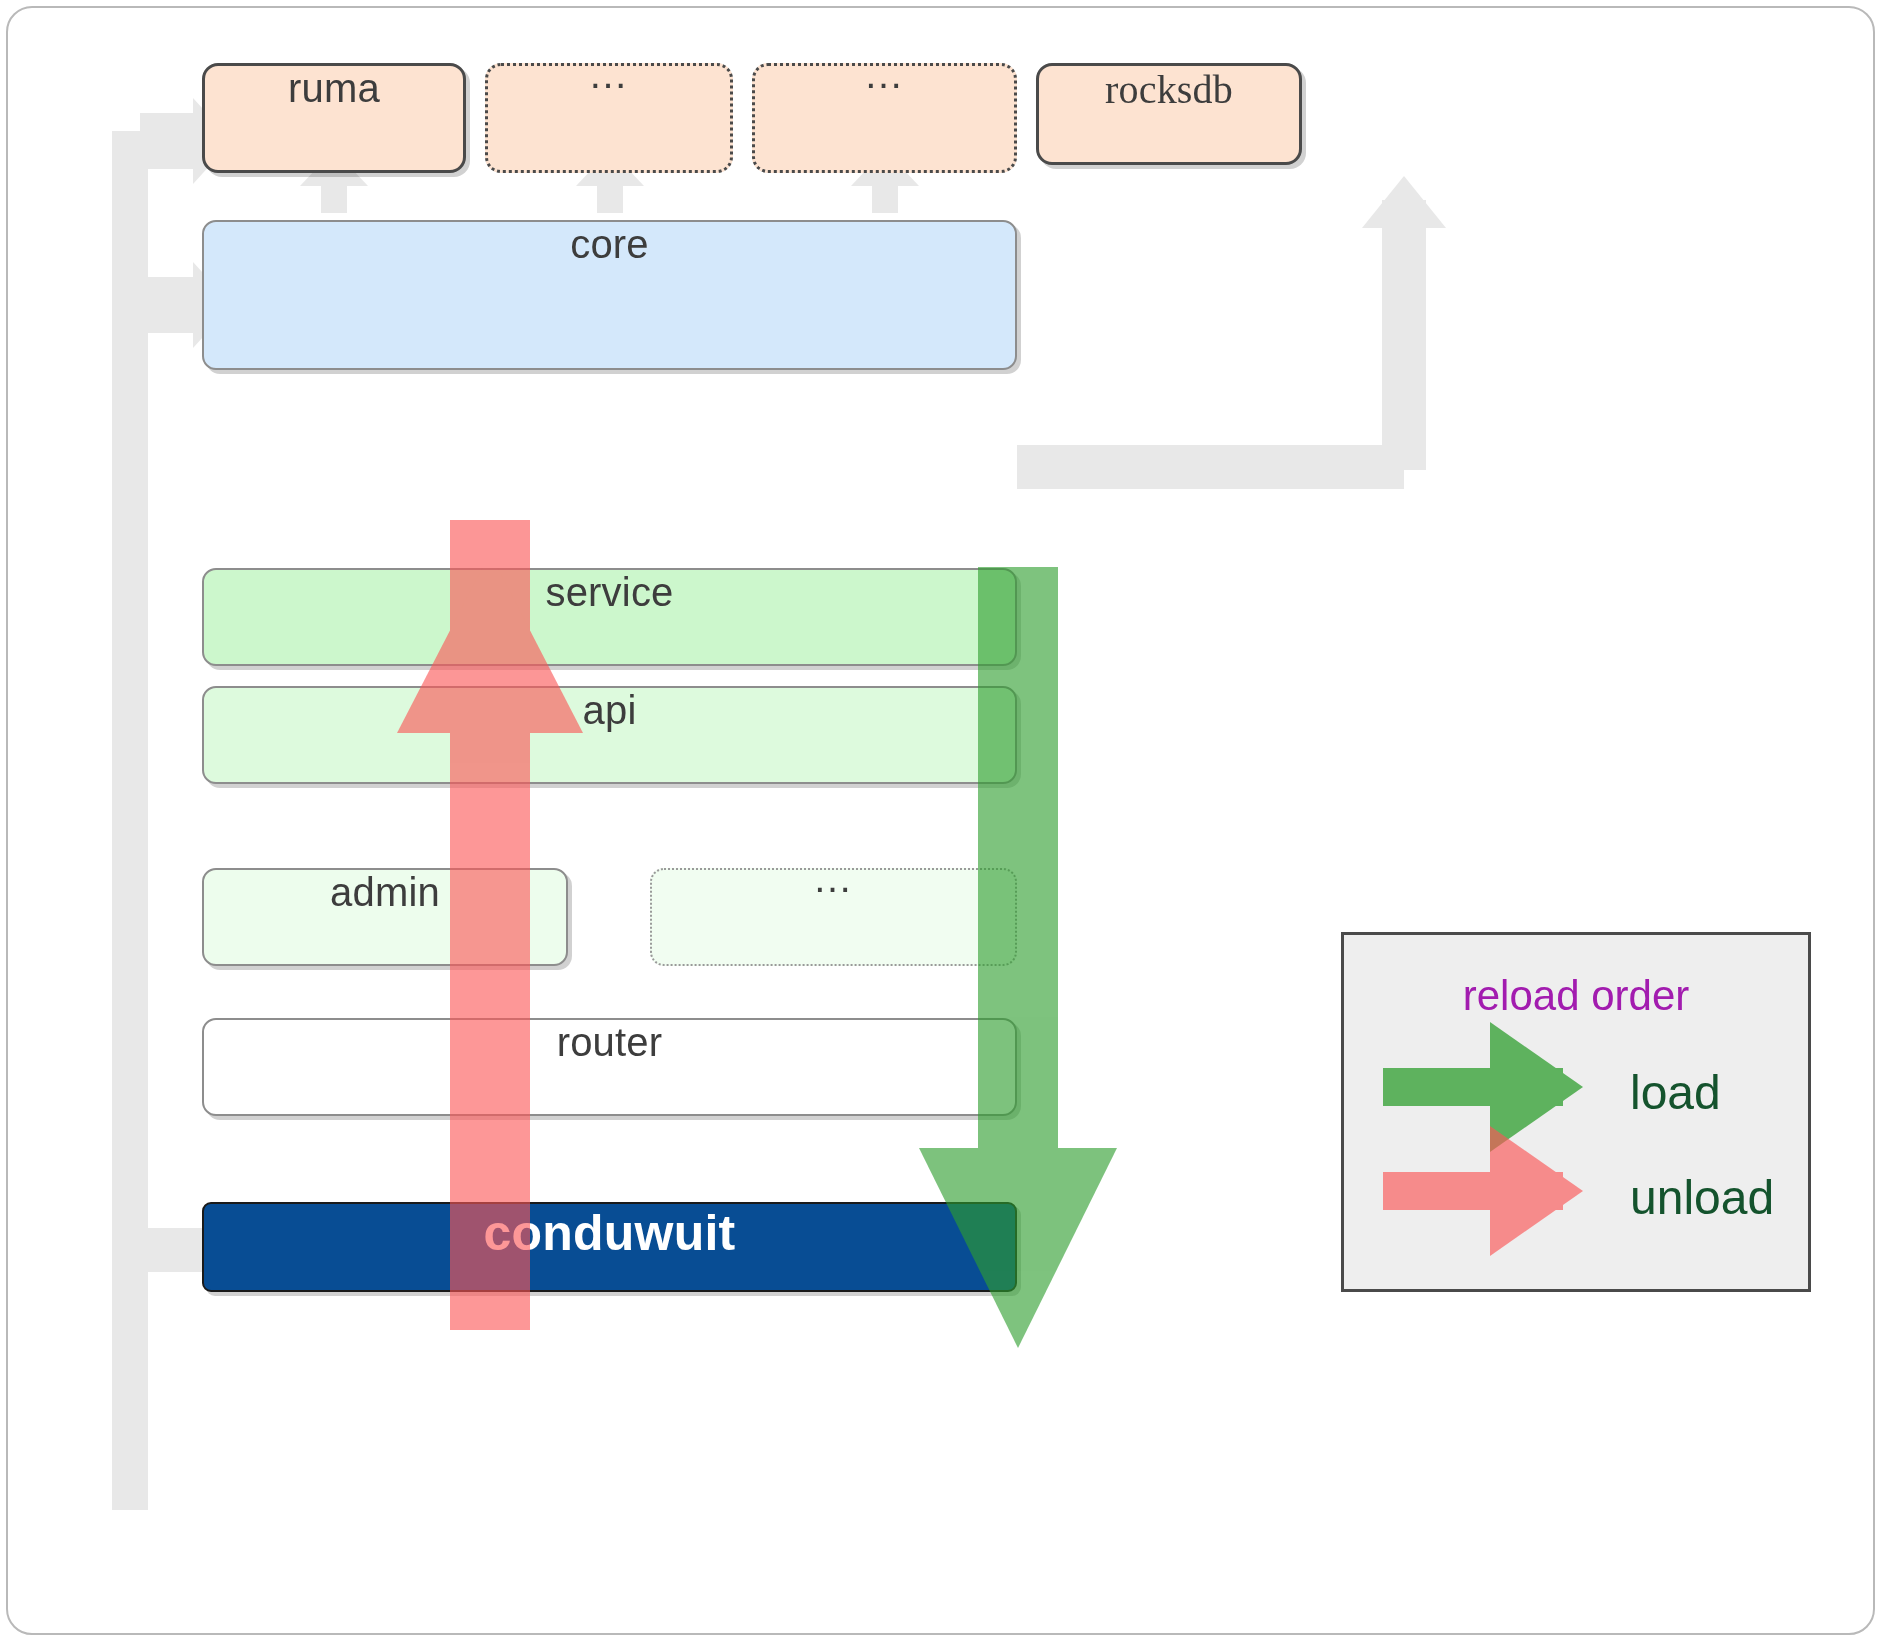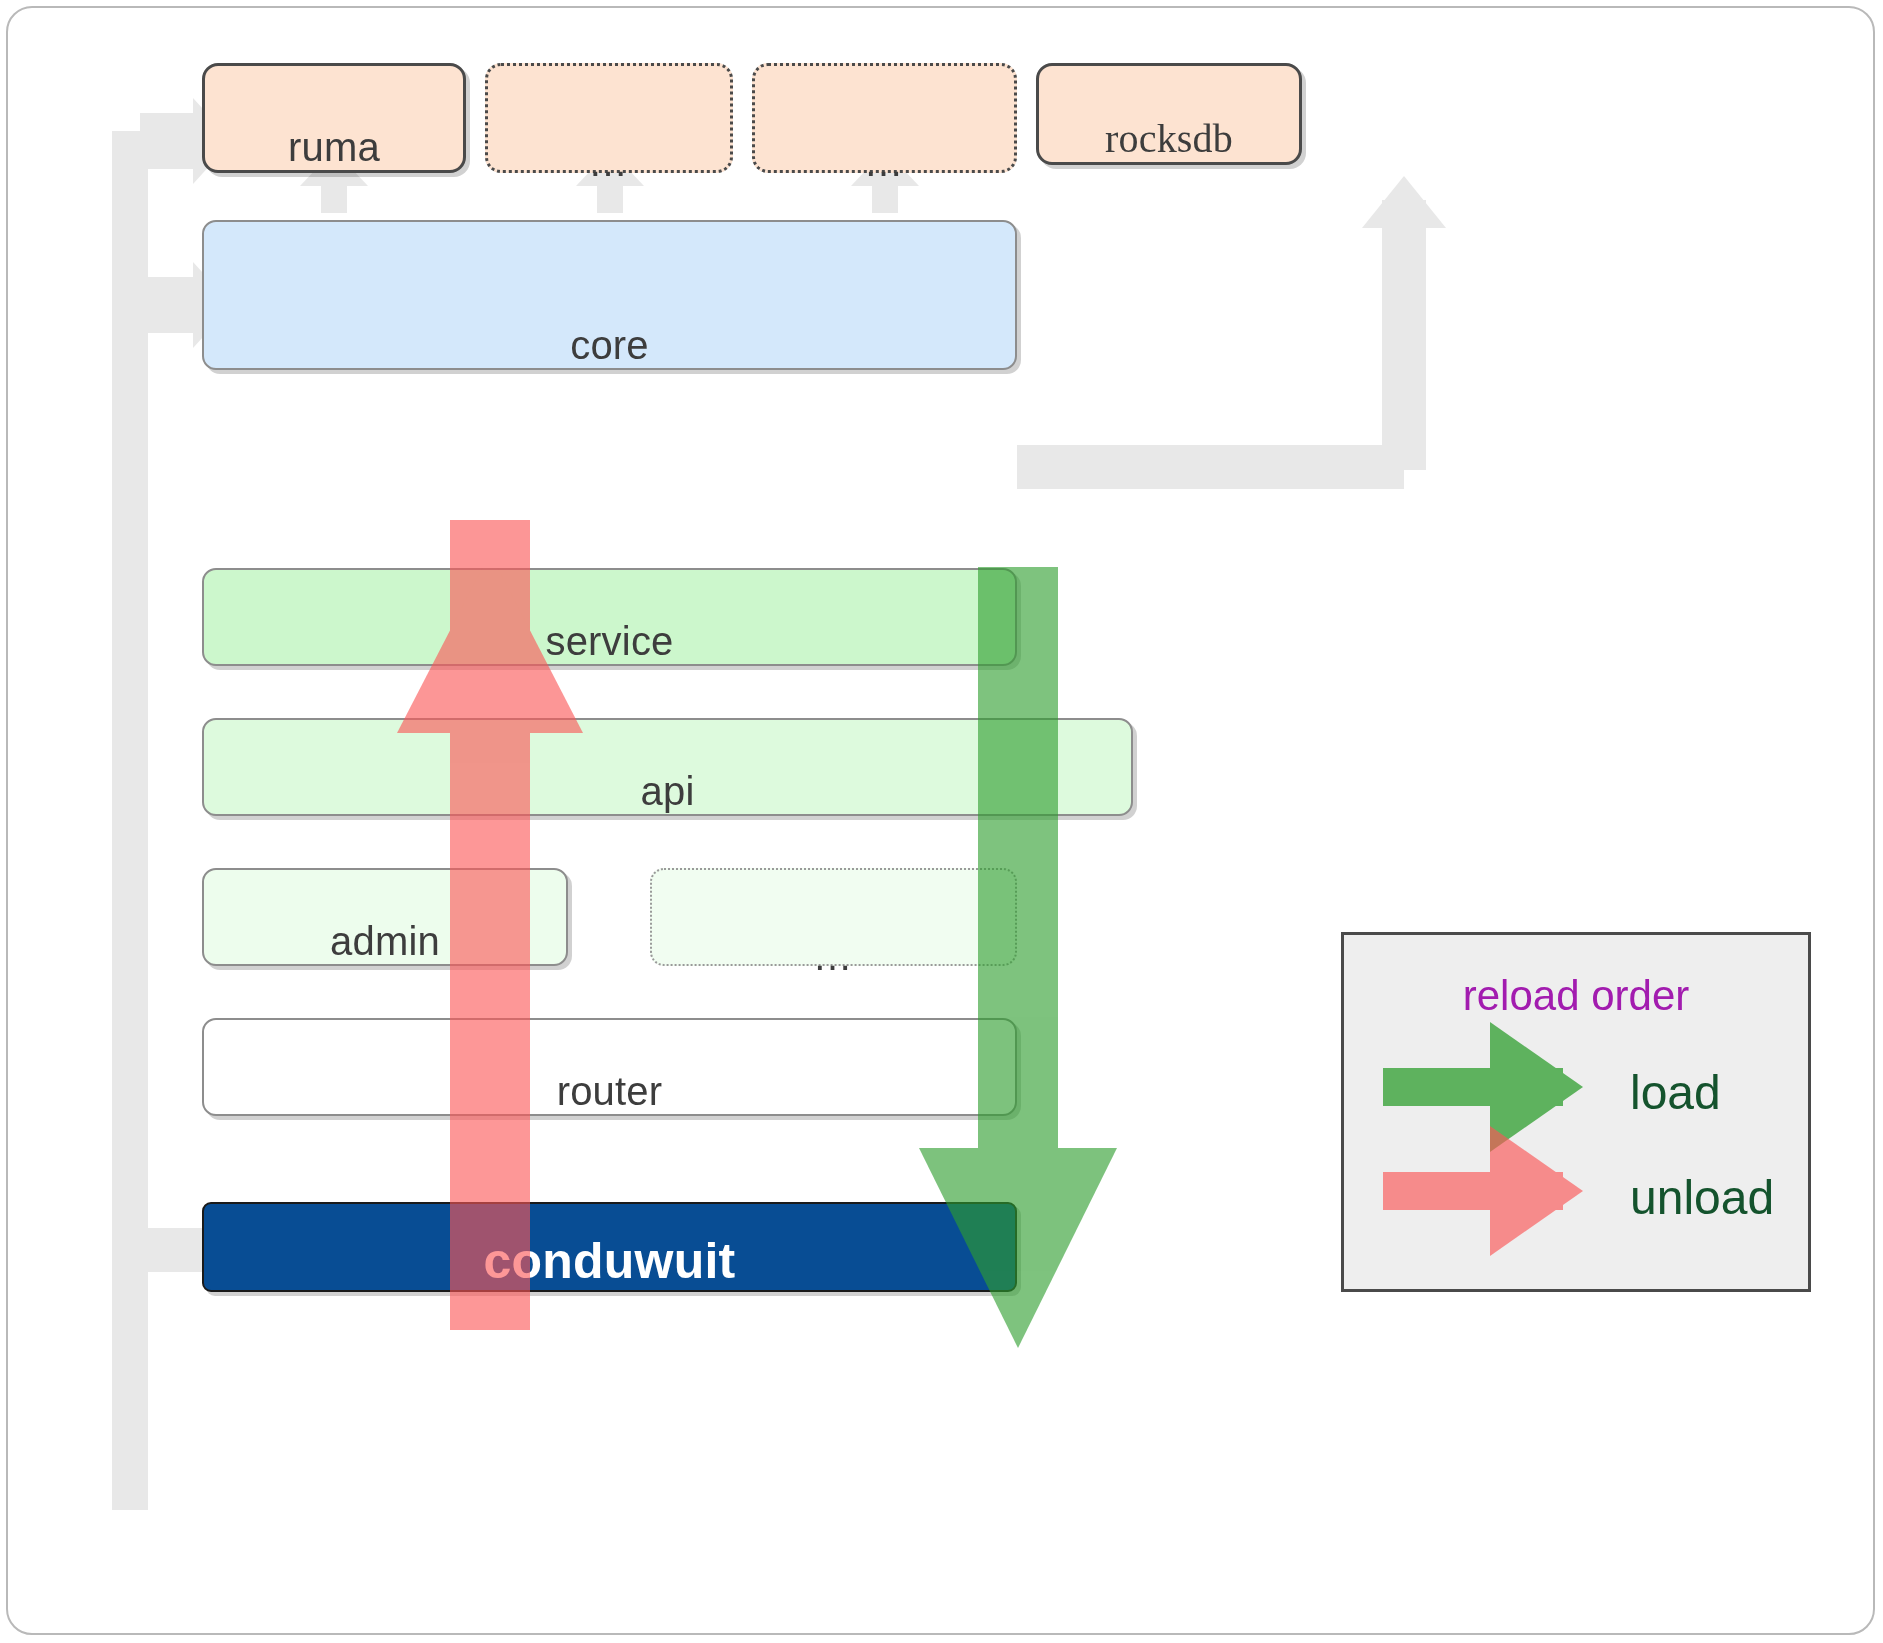--- a/index.html
+++ b/index.html
@@ -18,21 +18,21 @@
     width:1869px;height:1629px;
     border:2px solid #b9b9b9;
     border-radius:26px;
     box-sizing:border-box;
     background:#fff;
   }
 
   .node{
     position:absolute;
     box-sizing:border-box;
-    display:flex;align-items:flex-end;justify-content:center;
+    display:flex;align-items:flex-start;justify-content:center;
     border-radius:14px;
     font-size:40px;
     color:#3d3d3d;
     letter-spacing:.2px;
   }
   .node.shadowed{box-shadow:4px 4px 0 rgba(0,0,0,.18);}
 
   
   .crate{
     background:#fde3d1;
@@ -135,21 +135,21 @@
     <span>rocksdb</span>
   </div>
 
   <div class="node core shadowed" style="left:202px;top:220px;width:815px;height:150px;background:#d4e8fb;">
     <span>core</span>
   </div>
 
   <div class="node lay shadowed" style="left:202px;top:568px;width:815px;height:98px;background:#ccf7cc;">
     <span>service</span>
   </div>
-  <div class="node lay shadowed" style="left:202px;top:718px;width:931px;height:98px;background:#ddfadd;">
+  <div class="node lay shadowed" style="left:202px;top:686px;width:815px;height:98px;background:#ddfadd;">
     <span>api</span>
   </div>
   <div class="node lay shadowed" style="left:202px;top:868px;width:366px;height:98px;background:#edfded;">
     <span>admin</span>
   </div>
   <div class="node lay dotted" style="left:650px;top:868px;width:367px;height:98px;background:#f1fdf1;">
     <span class="dots">…</span>
   </div>
   <div class="node lay shadowed" style="left:202px;top:1018px;width:815px;height:98px;background:#ffffff;">
     <span>router</span>

